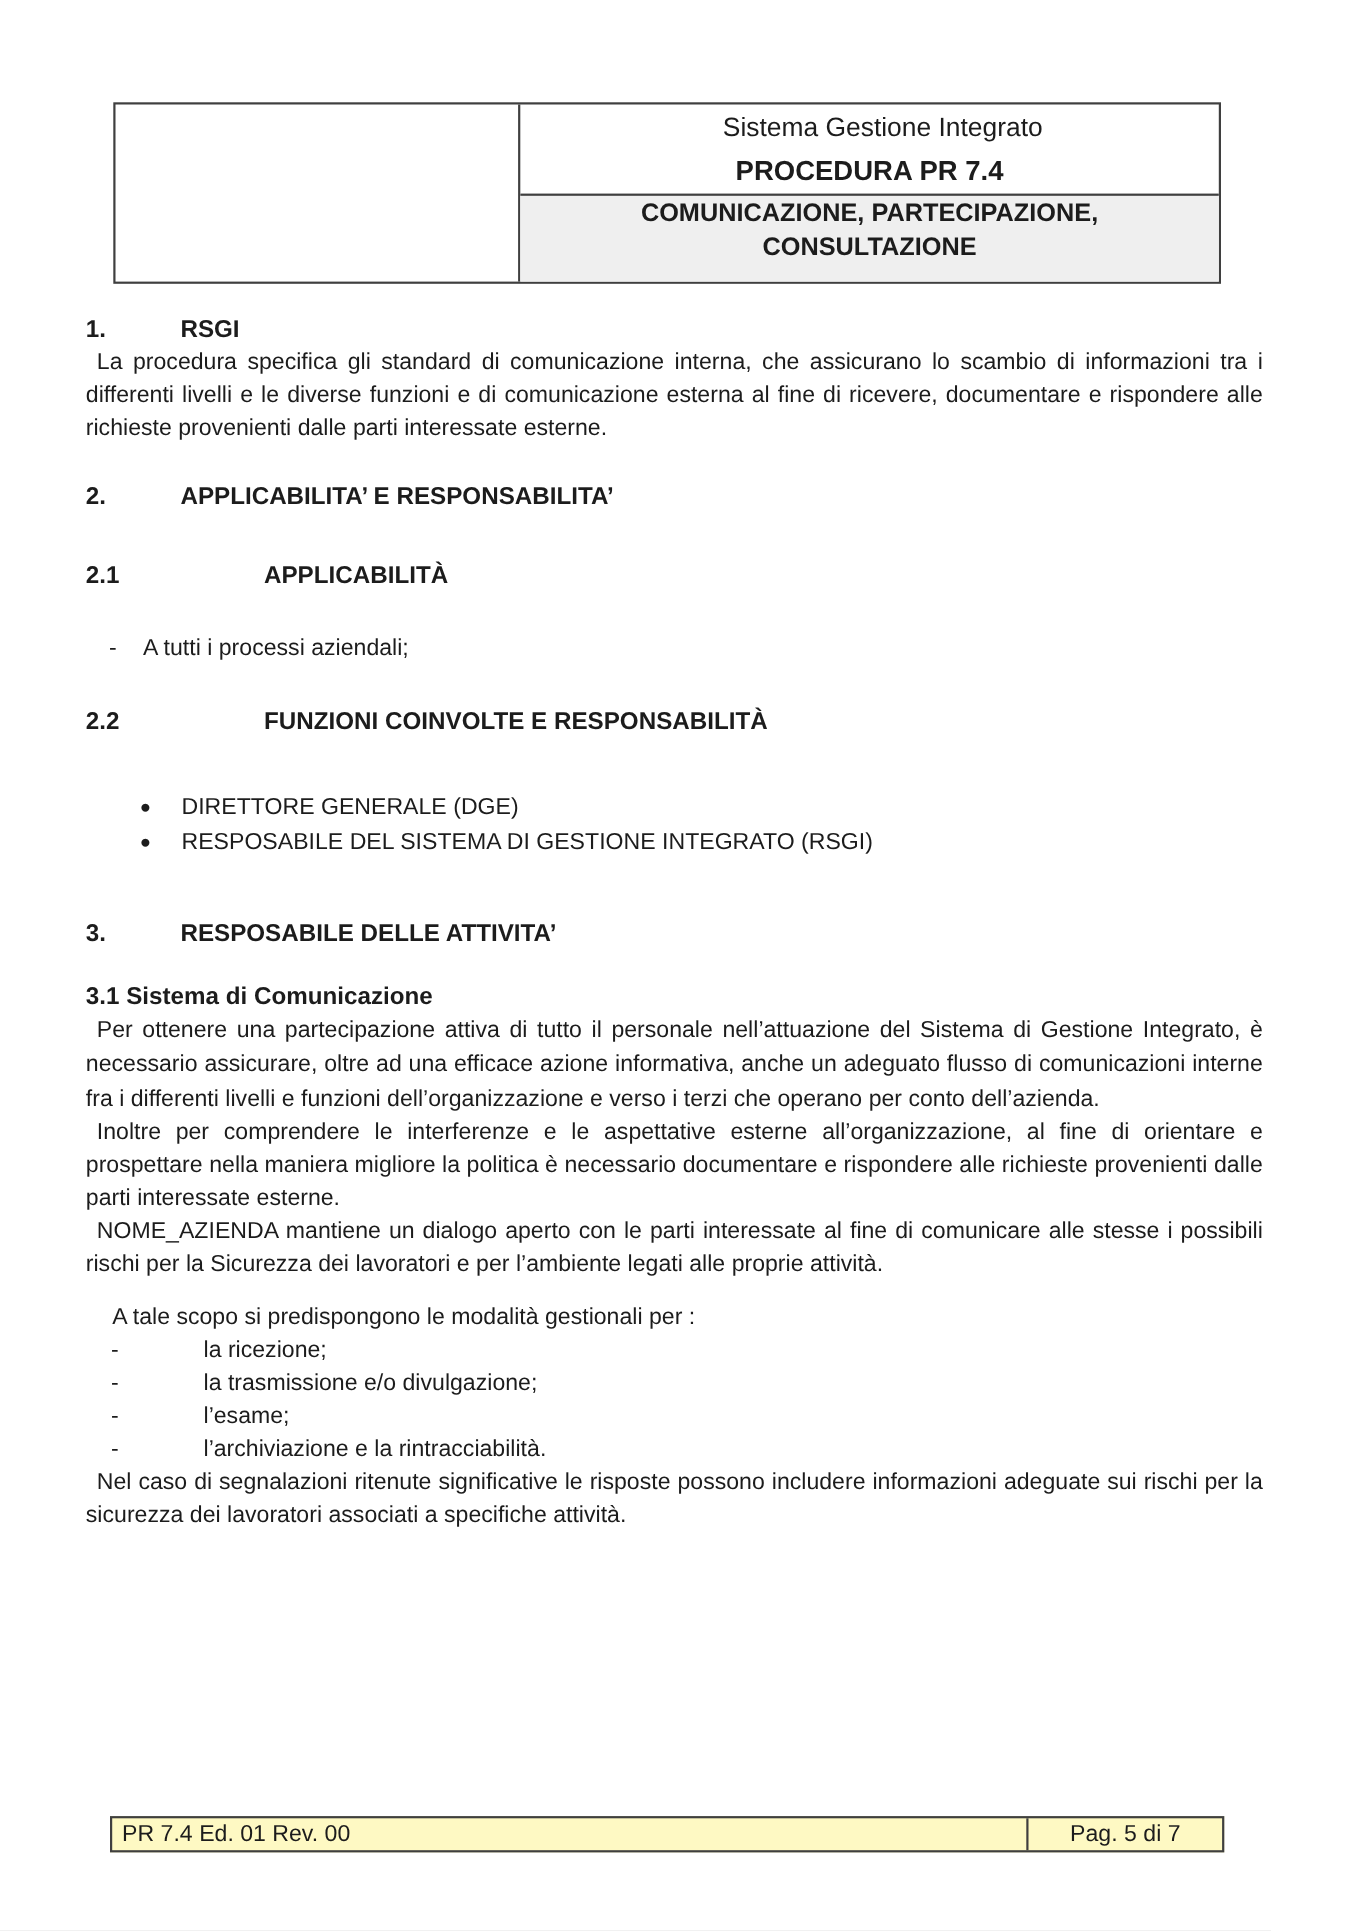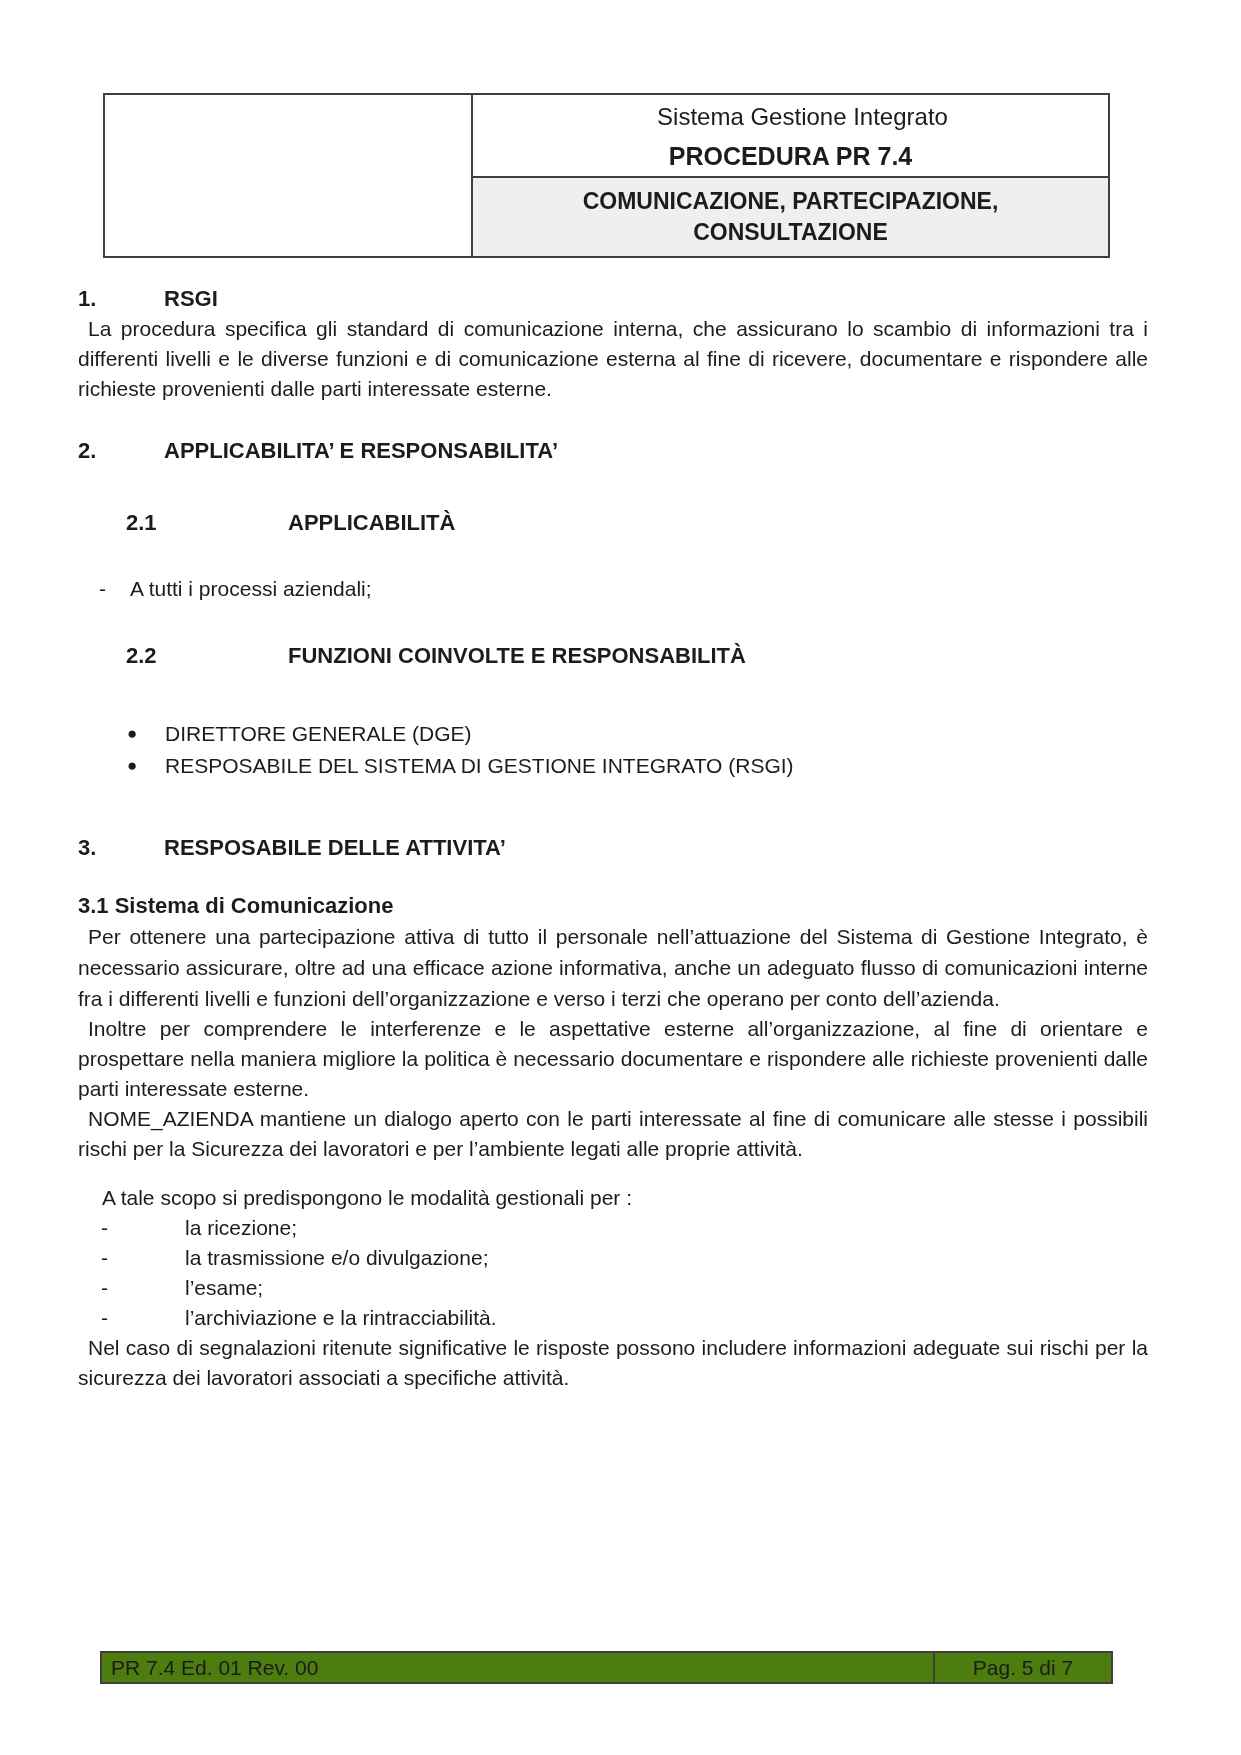--- a/index.html
+++ b/index.html
@@ -32,32 +32,32 @@
     display:flex;flex-direction:column;justify-content:center;
     text-align:center;
     box-sizing:border-box;
   }
   .hdr-title1{font-size:24px;line-height:40px;font-weight:normal;padding-left:24px;}
   .hdr-title2{font-size:25px;line-height:38px;font-weight:bold;}
   .hdr-bottom{
     flex:1;
     border-top:2px solid #3f3f3f;
     background:#efefef;
-    display:flex;align-items:center;justify-content:center;
+    display:flex;align-items:flex-start;justify-content:center;
     box-sizing:border-box;
   }
   .hdr-subtitle{
     font-size:23px;font-weight:bold;line-height:31px;
     text-align:center;max-width:440px;margin:0 auto;
   }
   
   .content{position:absolute;top:0;left:0;right:0;padding:0 93px 0 78px;}
   .h-l1{display:flex;font-weight:bold;font-size:22px;line-height:30px;}
   .h-l1 .num{flex:0 0 86px;}
-  .h-l2{display:flex;font-weight:bold;font-size:22px;line-height:30px;margin-left:48px;}
+  .h-l2{display:flex;font-weight:bold;font-size:22px;line-height:30px;}
   .h-l2 .num{flex:0 0 162px;}
   .h-l3{font-weight:bold;font-size:22px;line-height:30px;}
   p.body-par{
     margin:0;font-size:21px;line-height:30px;
     text-align:justify;text-indent:10px;
   }
   p.lh31{line-height:31px;}
   .dash-row-1{display:flex;font-size:21px;line-height:30px;margin-left:21px;}
   .dash-row-1 .marker{flex:0 0 31px;}
   .bullet-row{display:flex;font-size:21px;line-height:32px;margin-left:49px;}
@@ -79,21 +79,21 @@
   .mt-p2{margin-top:35px;}
   .mt-p3{margin-top:34px;}
   .mt-p4{margin-top:28px;}
   .mt-atale{margin-top:19px;}
   .mt-p5{margin-top:35px;}
   
   .footer-table{
     position:absolute;left:100px;top:1651px;
     width:1013px;height:33px;
     border:2px solid #3f3f3f;
-    background:#4d7c0f;
+    background:#fef9c3;
     display:flex;
     box-sizing:border-box;
     font-size:21px;line-height:29px;
   }
   .footer-left{flex:1;padding-left:9px;white-space:nowrap;overflow:hidden;}
   .footer-right{
     flex:0 0 178px;
     border-left:2px solid #3f3f3f;
     text-align:center;
     box-sizing:border-box;

